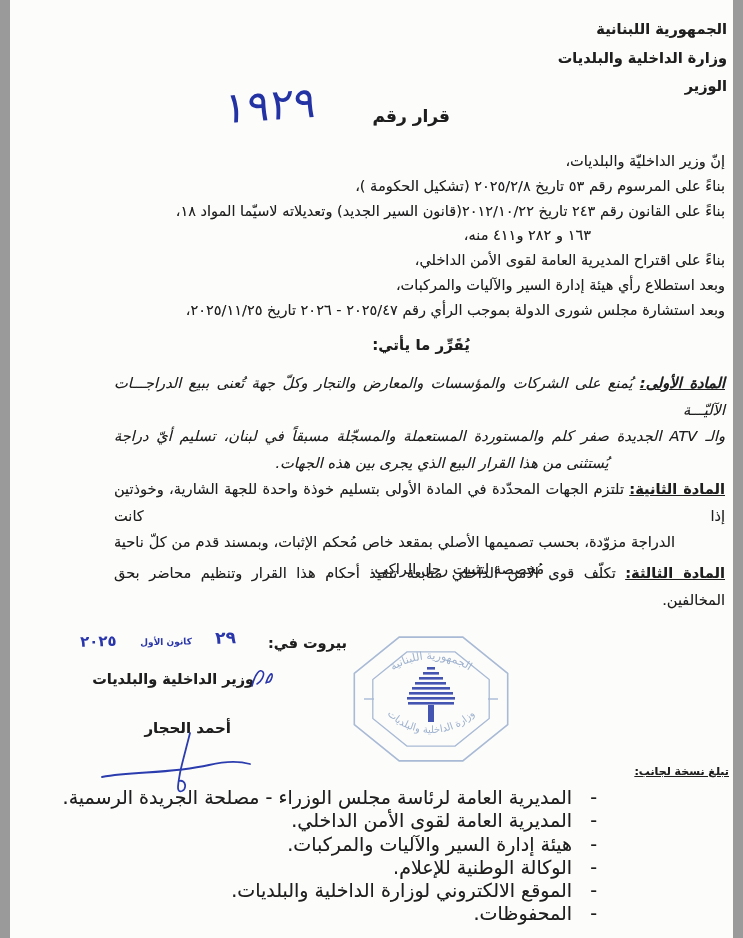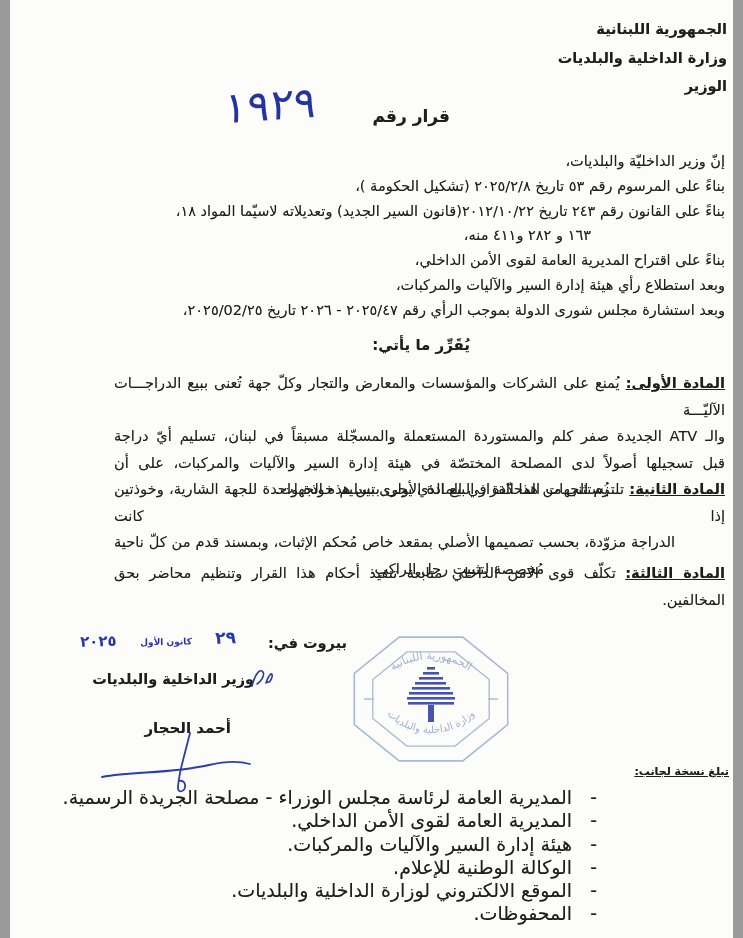--- a/index.html
+++ b/index.html
@@ -19,21 +19,21 @@
     transform:rotate(-4deg) skewX(-7deg);text-shadow:none;font-weight:400;
   }
   
   .preamble{top:149px;right:8px;left:50px;font-size:14.5px;line-height:24.8px;text-align:right;}
   .preamble .indent{margin-right:134px;}
   .decides{top:336px;right:263px;font-weight:bold;font-size:15px;text-align:center;}
   
   .article{right:8px;left:104px;font-size:14.6px;line-height:26.5px;text-align:right;}
   .article .title{font-weight:bold;text-decoration:underline;}
   .jl{text-align:justify;text-align-last:justify;}
-  .a1{top:370px;} .a2{top:476px;} .a3{top:560px;} .a4{top:594px;}
+  .a1{top:370px;font-style:italic;} .a2{top:476px;} .a3{top:560px;} .a4{top:594px;}
   .center1{text-align:center;padding-left:45px;}
   .ind2{margin-right:50px;}
   .center2{text-align:center;padding-left:75px;}
   
   .place{top:635px;right:386px;font-weight:bold;font-size:14.5px;white-space:nowrap;}
   .datestamp{
     top:629px;left:70px;width:156px;display:flex;direction:rtl;
     justify-content:space-between;align-items:baseline;
     color:#2a36ab;font-weight:bold;transform:rotate(-1.2deg);text-shadow:none;
   }
@@ -66,29 +66,28 @@
   <div class="abs decree-label">قرار رقم</div>
   <div class="abs decree-num">١٩٢٩</div>
 
   <div class="abs preamble">
     <div>إنّ وزير الداخليّة والبلديات،</div>
     <div>بناءً على المرسوم رقم ٥٣  تاريخ ٢٠٢٥/٢/٨ (تشكيل الحكومة )،</div>
     <div>بناءً على القانون رقم ٢٤٣ تاريخ ٢٠١٢/١٠/٢٢(قانون السير الجديد) وتعديلاته لاسيّما المواد ١٨،</div>
     <div class="indent">١٦٣ و ٢٨٢ و٤١١ منه،</div>
     <div>بناءً على اقتراح المديرية العامة لقوى الأمن الداخلي،</div>
     <div>وبعد استطلاع رأي هيئة إدارة السير والآليات والمركبات،</div>
-    <div>وبعد استشارة مجلس شورى الدولة  بموجب الرأي رقم ٢٠٢٥/٤٧ - ٢٠٢٦  تاريخ ٢٠٢٥/02/٢٥،</div>
+    <div>وبعد استشارة مجلس شورى الدولة  بموجب الرأي رقم ٢٠٢٥/٤٧ - ٢٠٢٦  تاريخ ٢٠٢٥/١١/٢٥،</div>
   </div>
 
   <div class="abs decides">يُقَرِّر ما يأتي:</div>
 
   <div class="abs article a1">
     <div class="jl"><span class="title">المادة الأولى:</span> <span>يُمنع على الشركات والمؤسسات والمعارض والتجار وكلّ جهة تُعنى ببيع الدراجـــات الآليّـــة</span></div>
     <div class="jl">والـ ATV الجديدة صفر كلم والمستوردة المستعملة والمسجّلة مسبقاً في لبنان، تسليم أيّ دراجة</div>
-    <div class="jl">قبل تسجيلها أصولاً لدى المصلحة المختصّة في هيئة إدارة السير والآليات والمركبات، على أن</div>
     <div class="center1">يُستثنى من هذا القرار البيع الذي يجرى بين هذه الجهات.</div>
   </div>
 
   <div class="abs article a2">
     <div class="jl"><span class="title">المادة الثانية:</span> <span>تلتزم الجهات المحدّدة في المادة الأولى بتسليم خوذة واحدة للجهة الشارية، وخوذتين إذا كانت</span></div>
     <div class="jl ind2">الدراجة مزوّدة، بحسب تصميمها الأصلي بمقعد خاص مُحكم الإثبات، وبمسند قدم من كلّ ناحية</div>
     <div class="center2">مُخصصة لتثبيت رجل الراكب.</div>
   </div>
 
   <div class="abs article a3">

